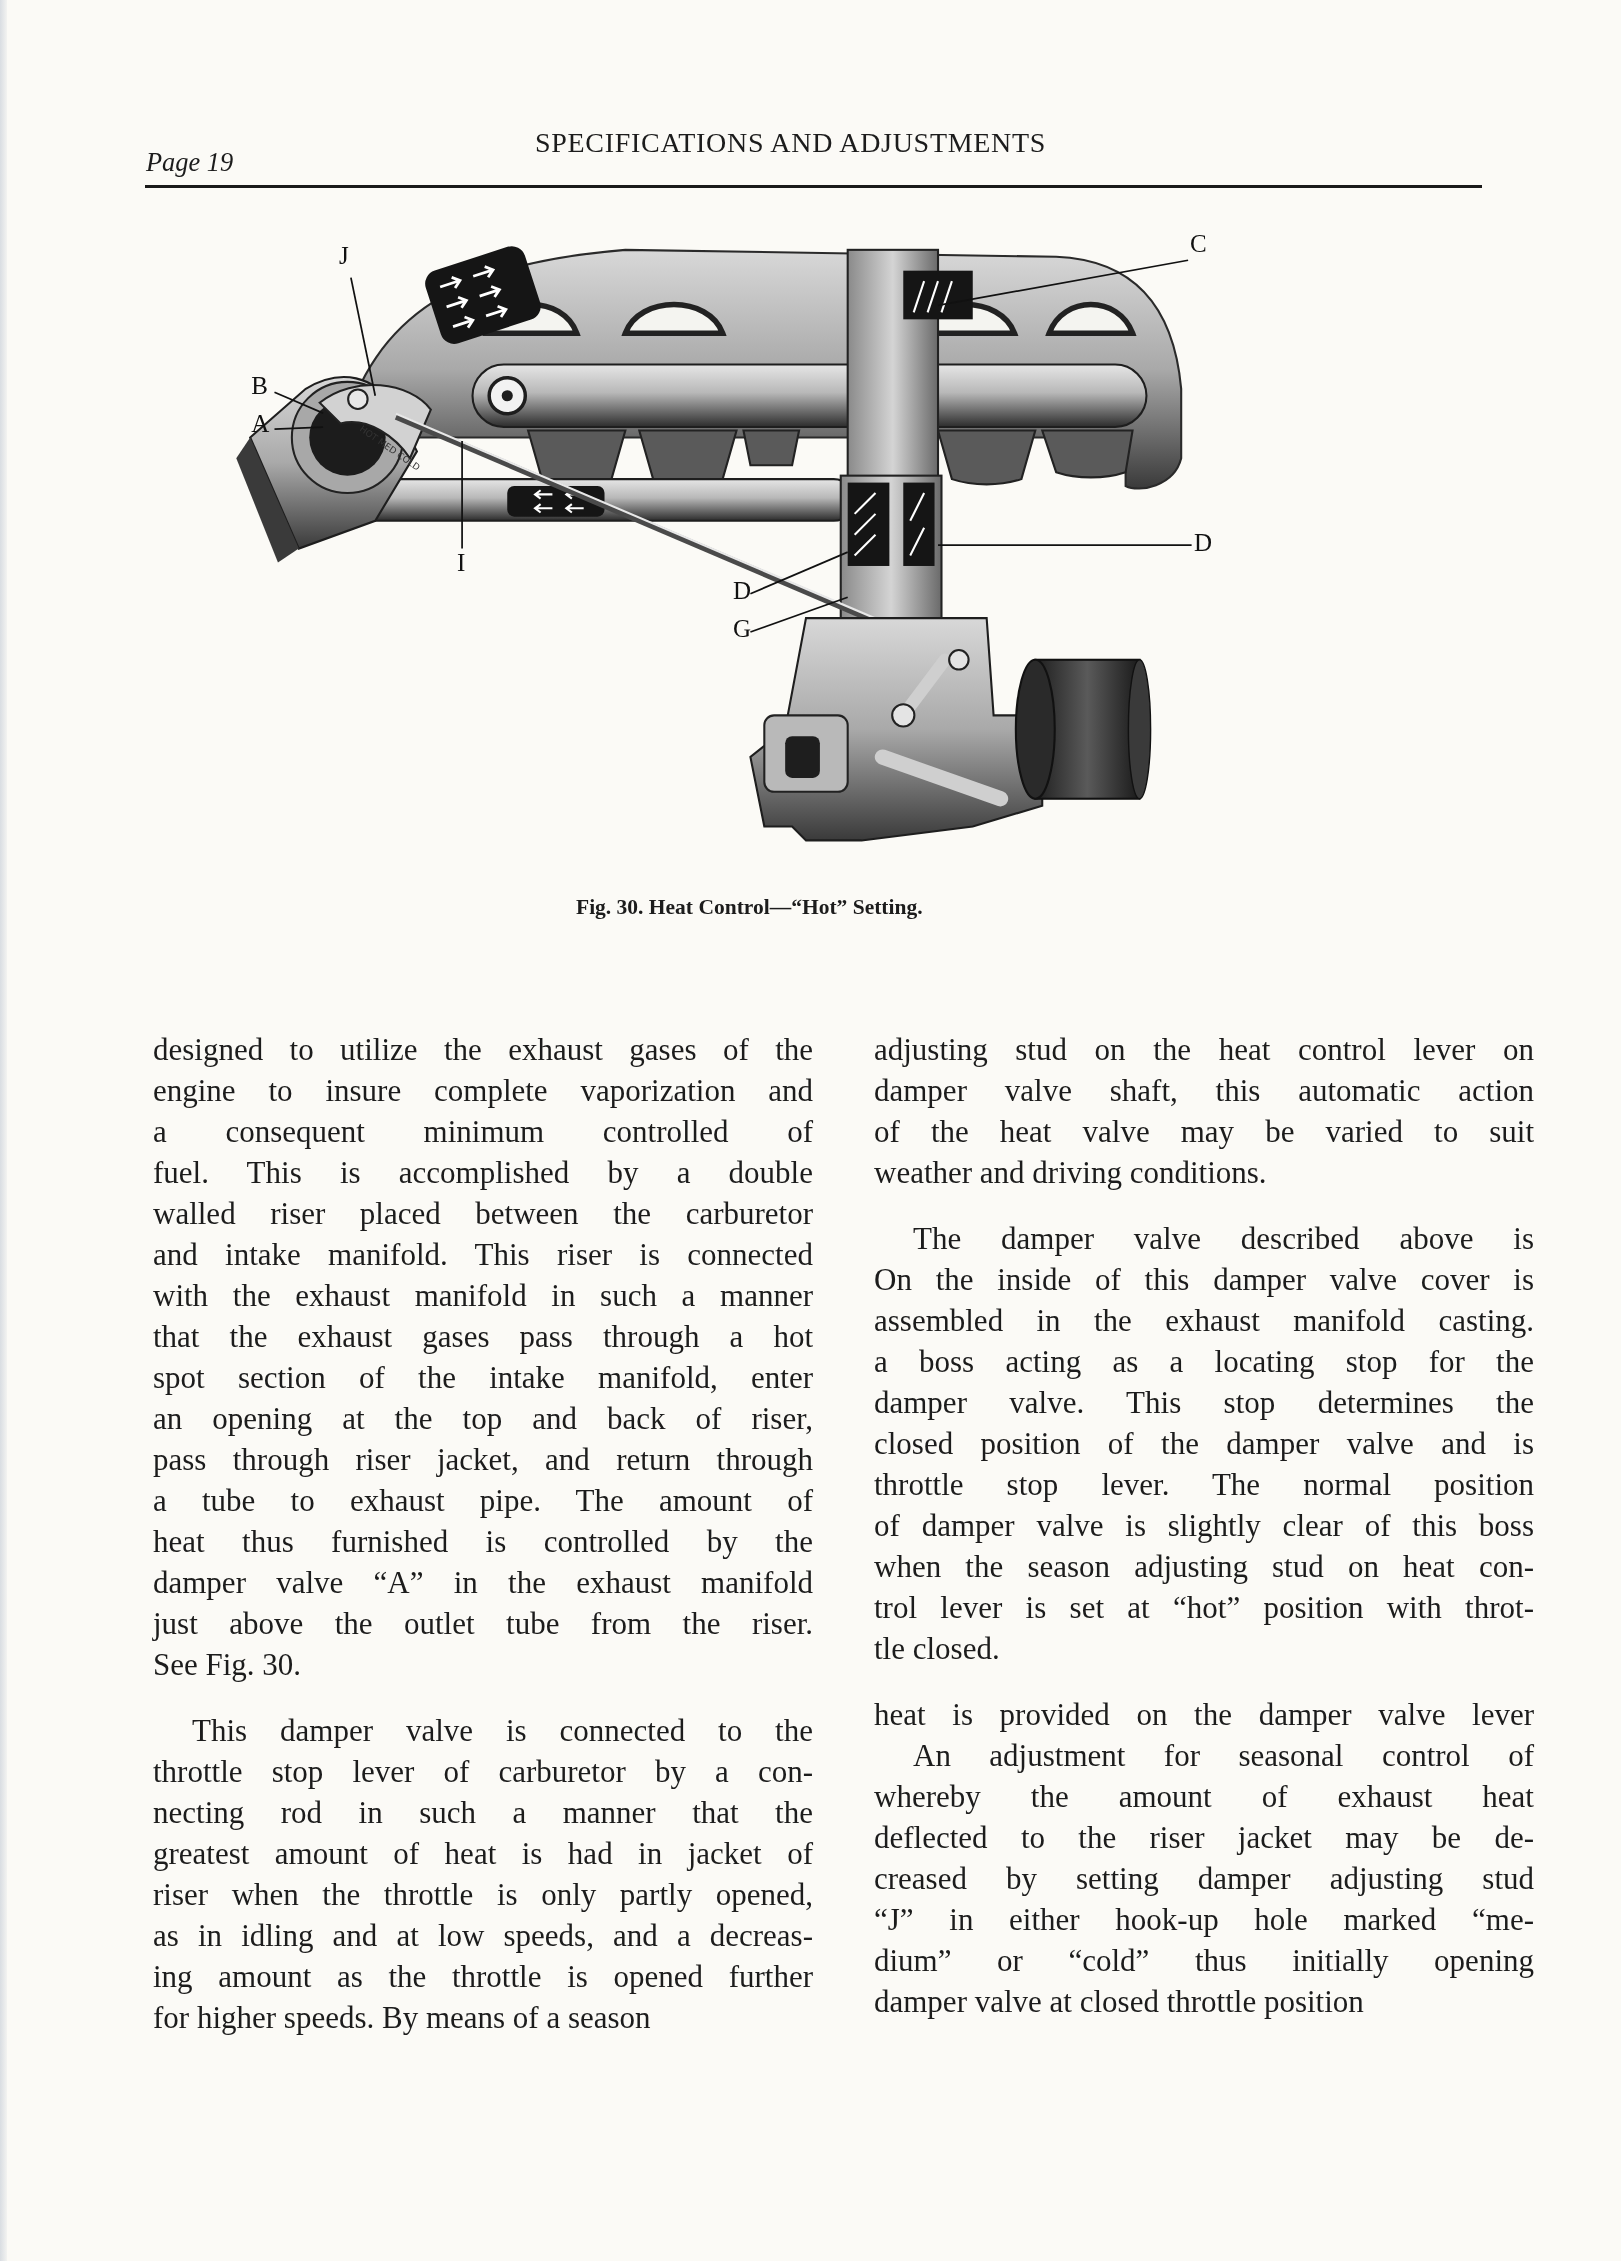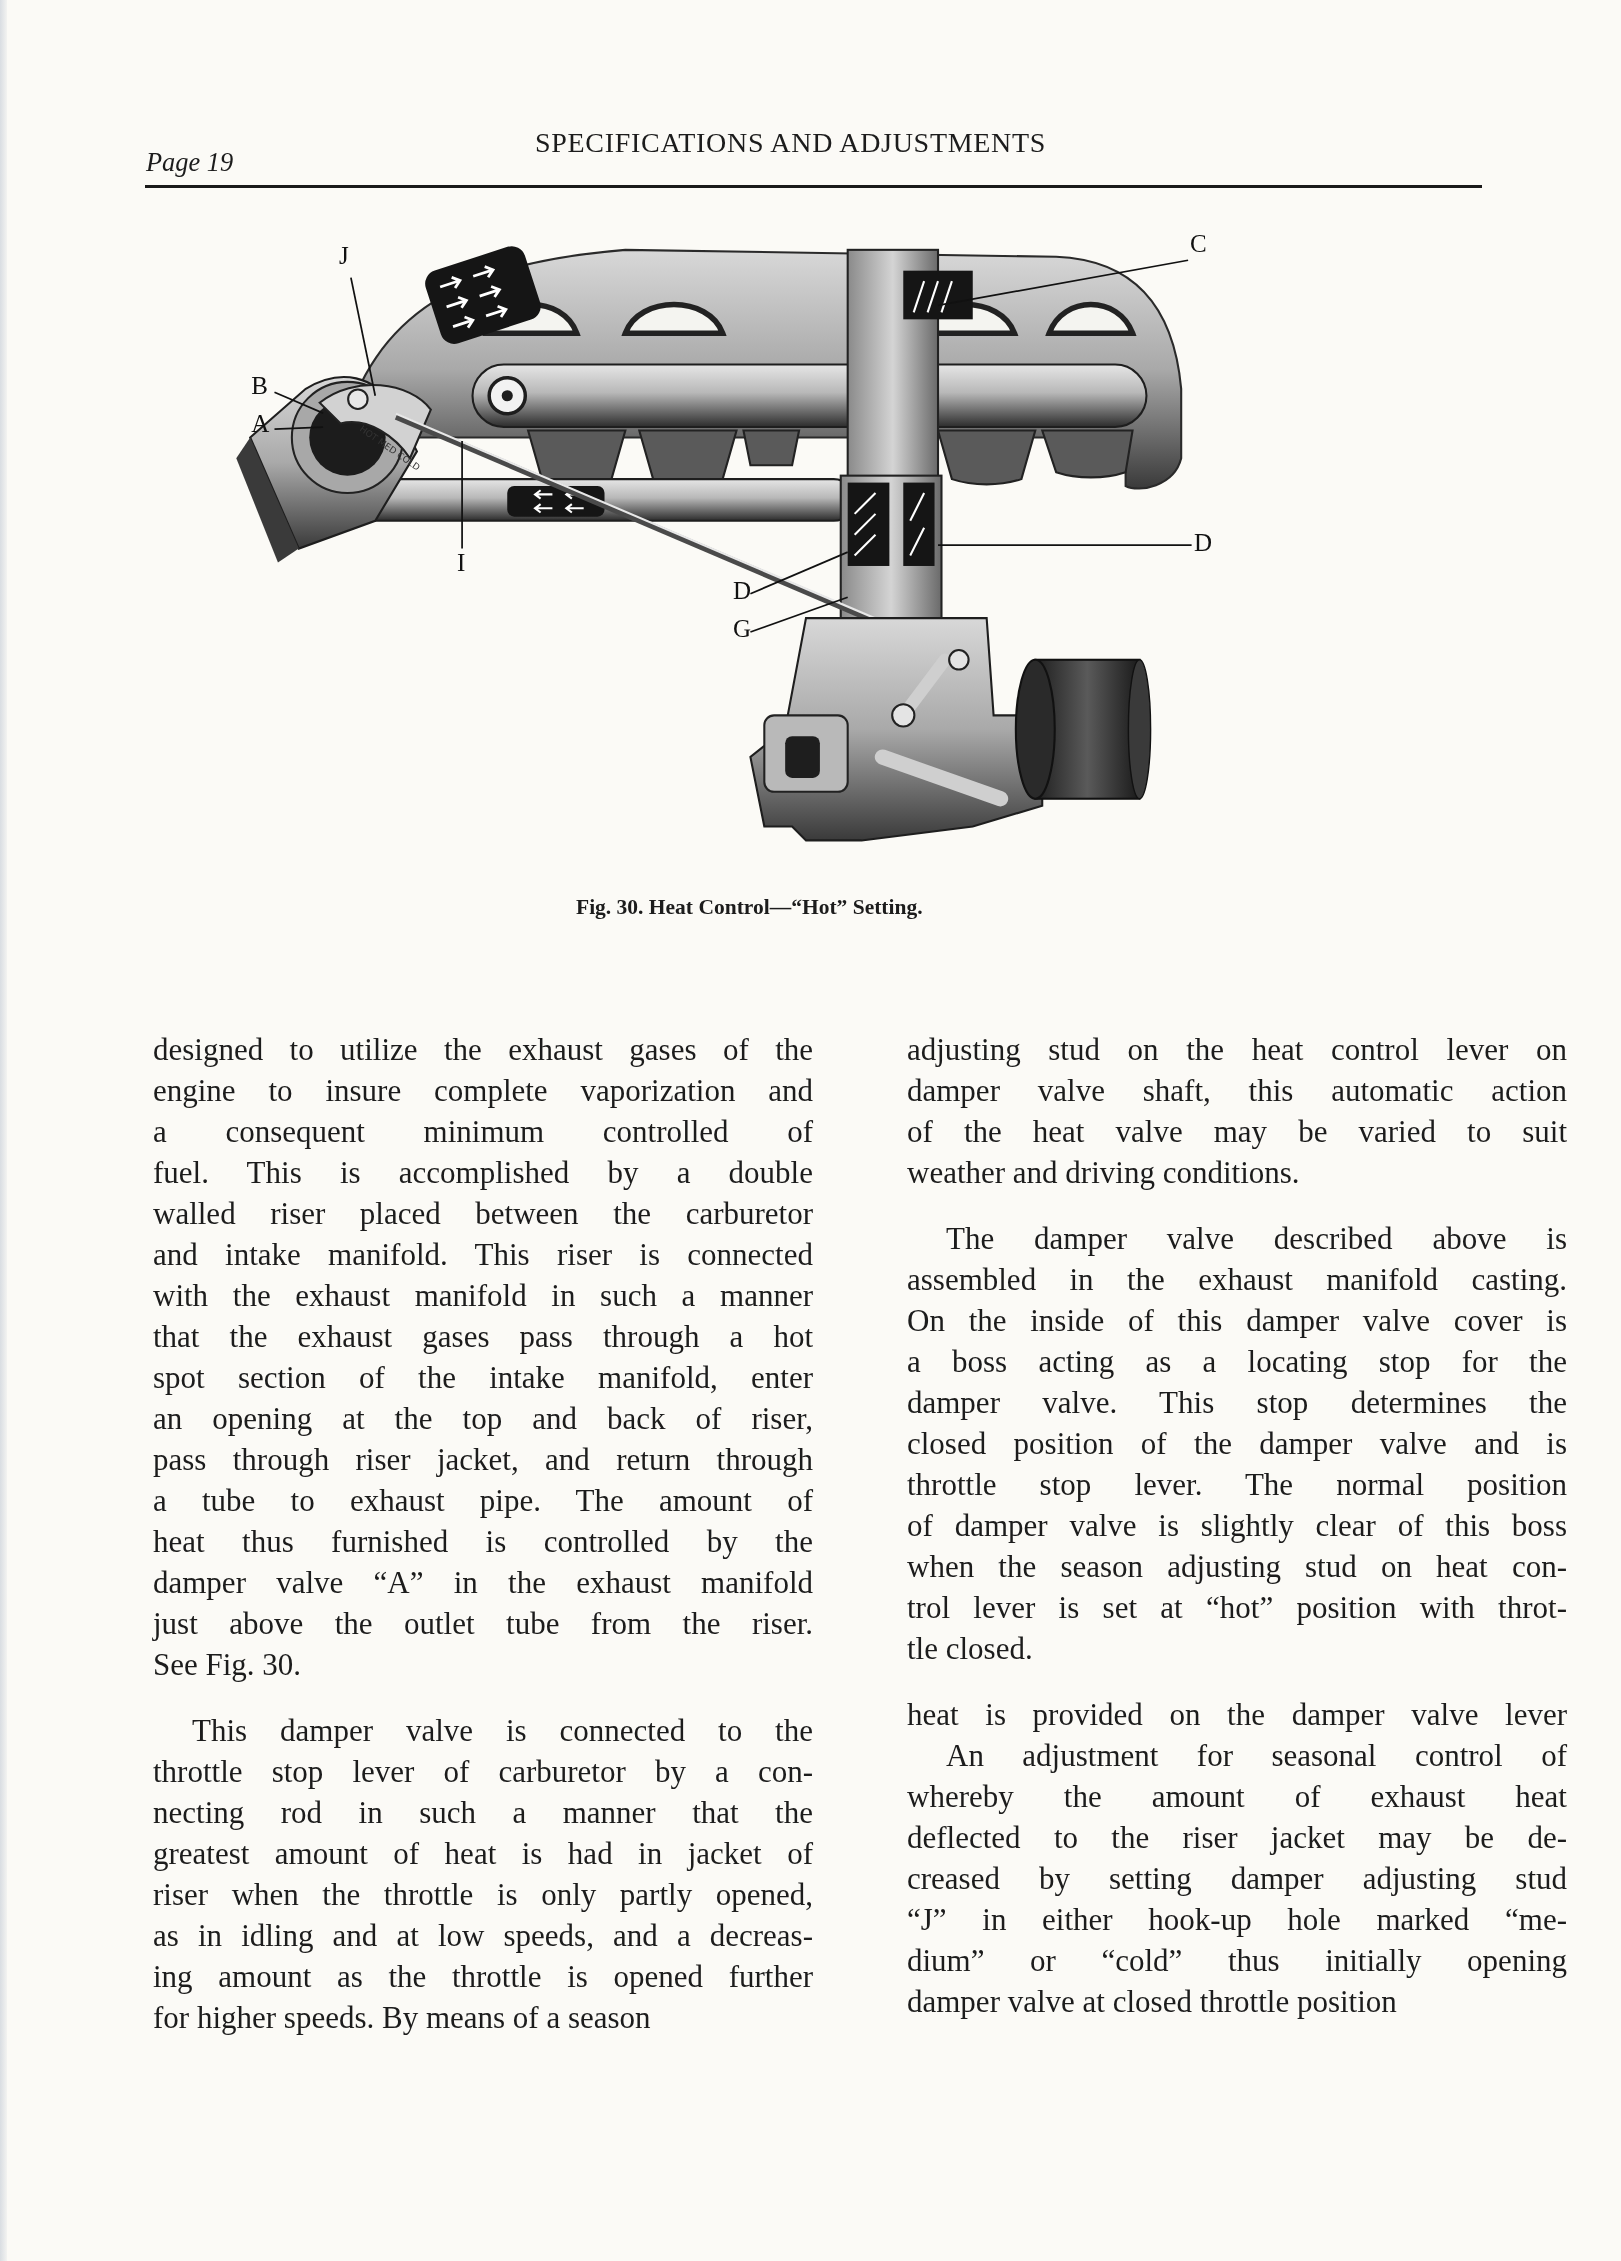--- a/index.html
+++ b/index.html
@@ -16,21 +16,21 @@
   .running-head { position: absolute; left: 535px; top: 127px; font-size: 28px; letter-spacing: 0.7px; }
   .header-rule { position: absolute; left: 145px; top: 185px; width: 1337px; height: 2.8px; background: #1a1a1a; }
 
   .figure { position: absolute; left: 236px; top: 229px; width: 1008px; height: 667px; }
   .figure svg { position: absolute; left: 0; top: 0; }
   .callout { position: absolute; font-size: 25px; color: #111; }
   .fig-caption { position: absolute; left: 576px; top: 895px; font-size: 21.5px; font-weight: bold; }
 
   .column { position: absolute; top: 1029px; width: 660px; }
   .col-left { left: 153px; }
-  .col-right { left: 874px; margin-left: 33px; }
+  .col-right { left: 874px; }
   .para { position: relative; margin: 0; }
   .line { display: block; height: 41px; line-height: 41px; font-size: 31px;
     text-align: justify; text-align-last: justify; white-space: nowrap; overflow: visible; }
   .line.last { text-align-last: left; }
   .line.indent { padding-left: 39px; }
   .gap { display: block; height: 25px; }
 </style>
 </head>
 <body>
 
@@ -203,22 +203,22 @@
 <div class="column col-right" id="col-right">
     <p class="para">
       <span class="line">adjusting stud on the heat control lever on</span>
       <span class="line">damper valve shaft, this automatic action</span>
       <span class="line">of the heat valve may be varied to suit</span>
       <span class="line last">weather and driving conditions.</span>
     </p>
     <span class="gap"></span>
     <p class="para">
       <span class="line indent">The damper valve described above is</span>
+      <span class="line">On the inside of this damper valve cover is</span>
       <span class="line">assembled in the exhaust manifold casting.</span>
-      <span class="line">On the inside of this damper valve cover is</span>
       <span class="line">a boss acting as a locating stop for the</span>
       <span class="line">damper valve.  This stop determines the</span>
       <span class="line">closed position of the damper valve and is</span>
       <span class="line">throttle stop lever.  The normal position</span>
       <span class="line">of damper valve is slightly clear of this boss</span>
       <span class="line">when the season adjusting stud on heat con-</span>
       <span class="line">trol lever is set at “hot” position with throt-</span>
       <span class="line last">tle closed.</span>
     </p>
     <span class="gap"></span>

